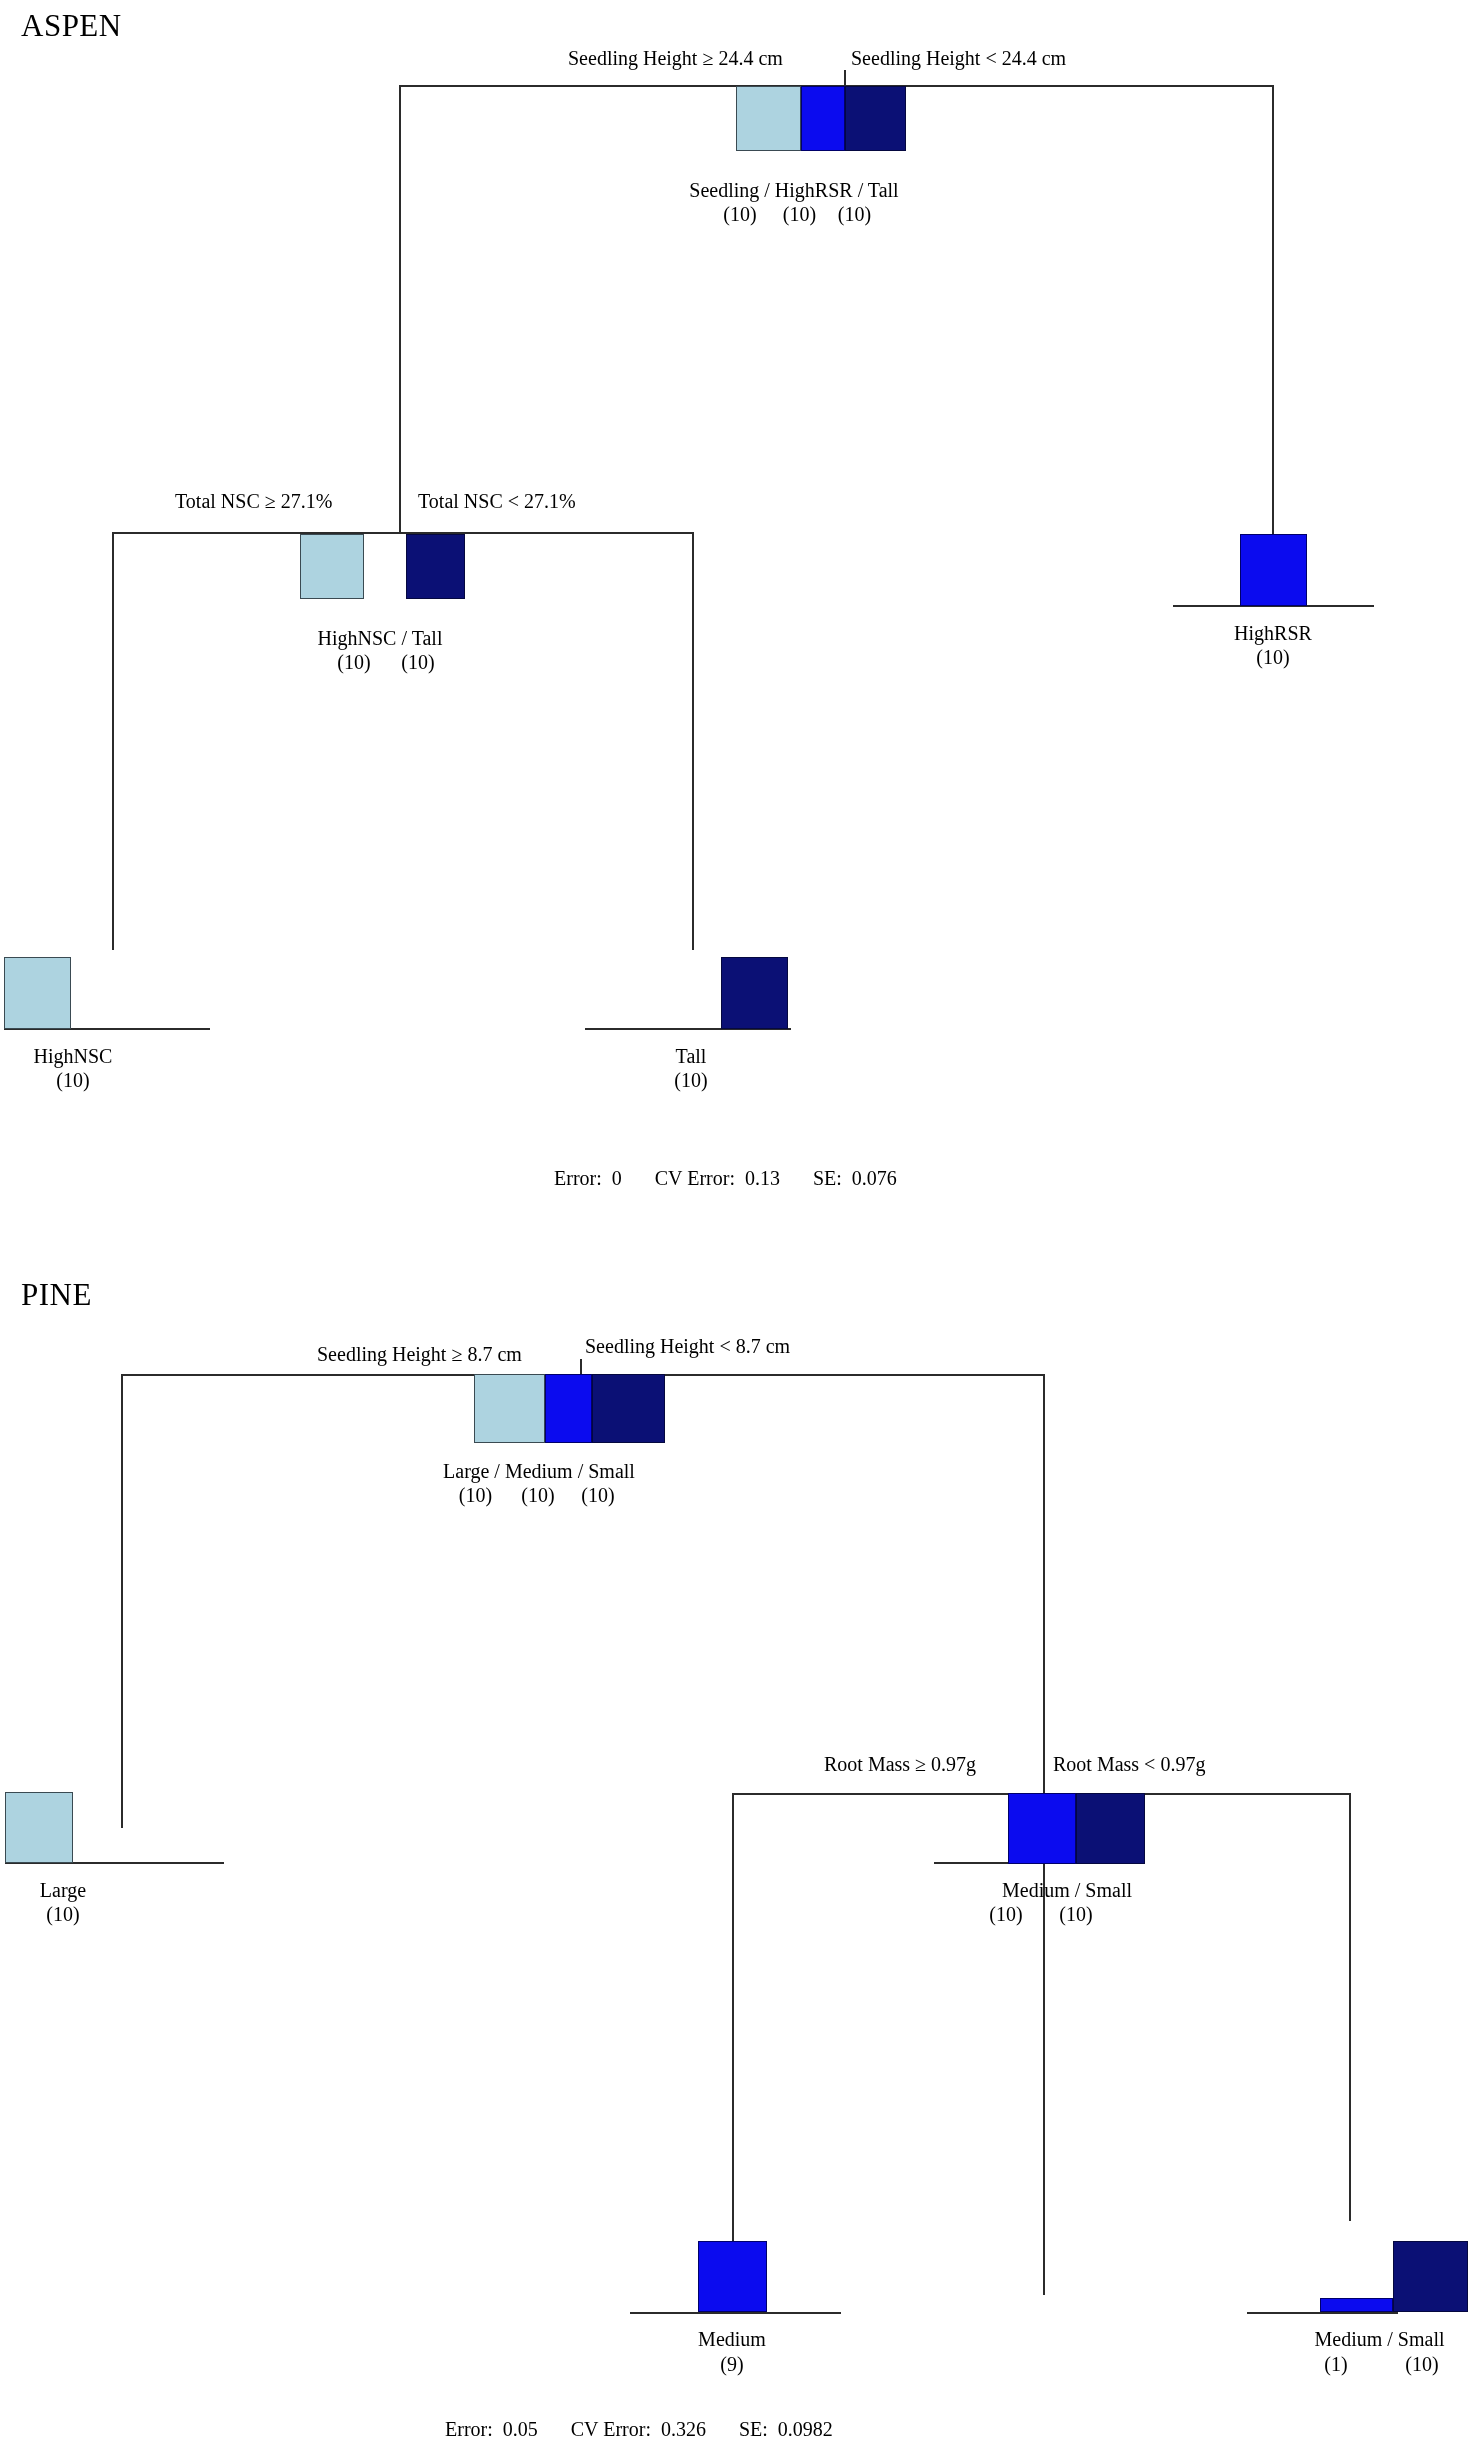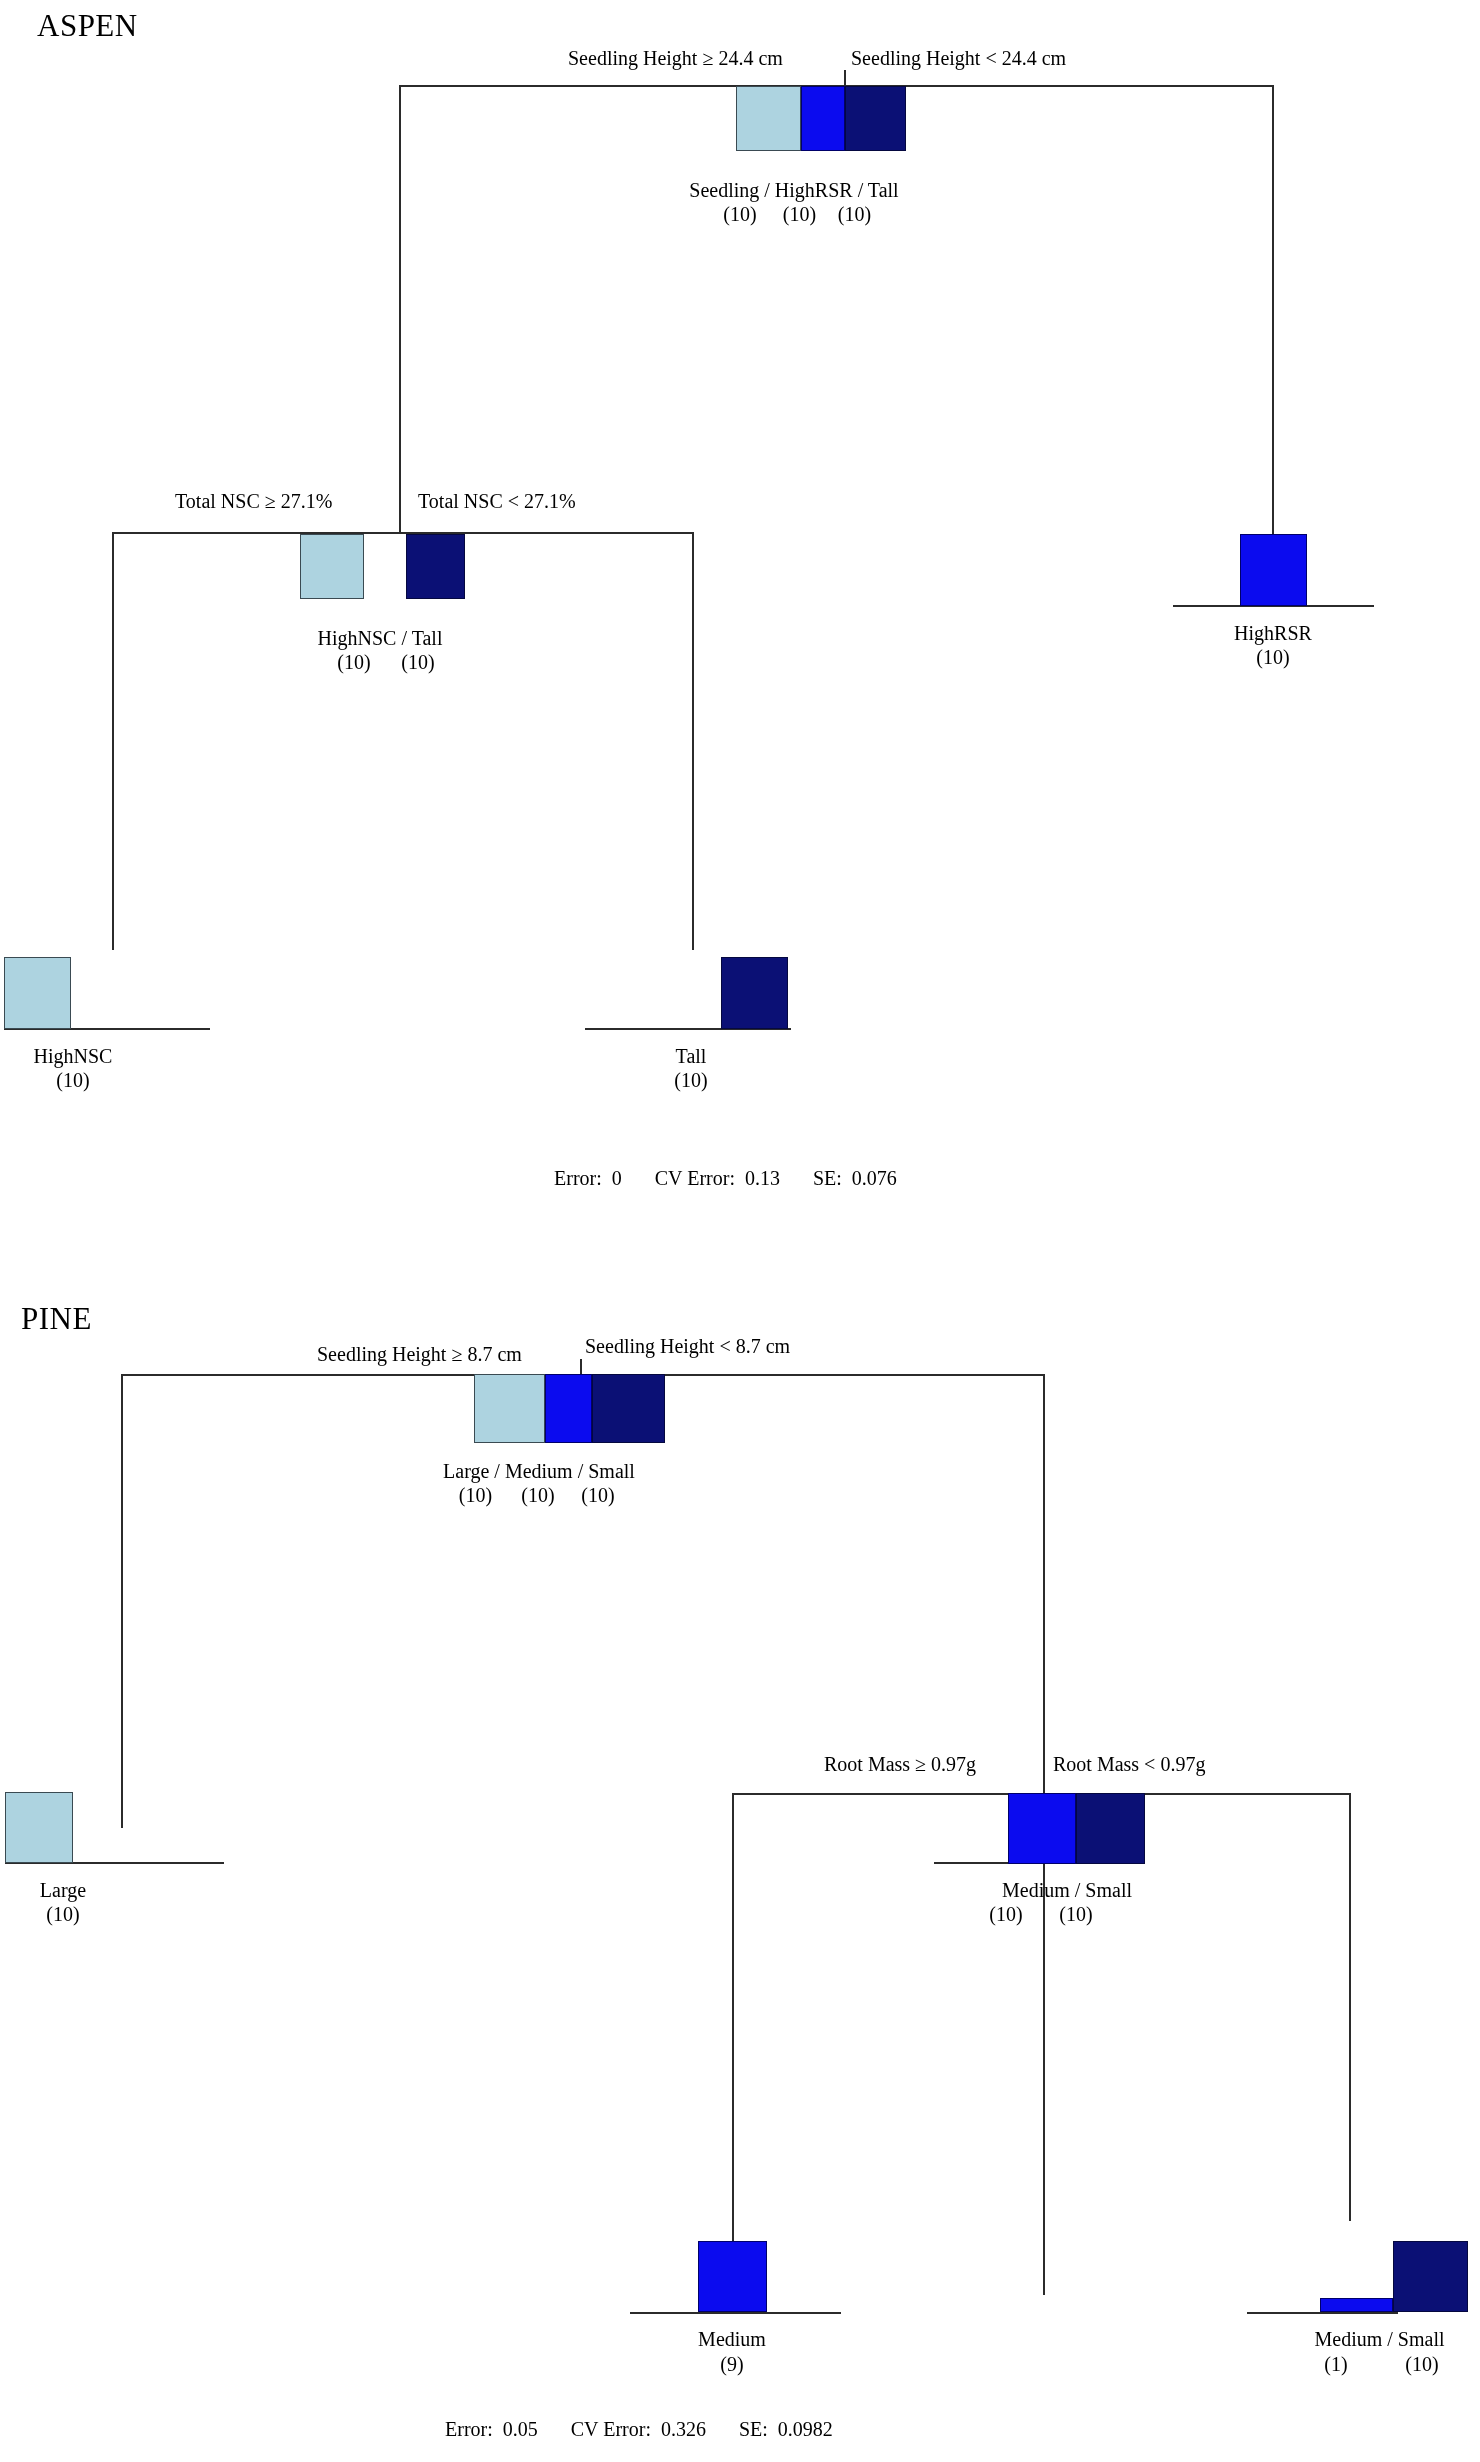--- a/index.html
+++ b/index.html
@@ -69,21 +69,21 @@
     white-space:nowrap;
     line-height:1;
   }
   .stats .gap{display:inline-block;width:23px;}
 </style>
 </head>
 <body>
 
 <div class="canvas">
 
-  <div class="tree-title" style="left:21px;top:10px;margin-left:16px;">ASPEN</div>
+  <div class="tree-title" style="left:21px;top:10px;">ASPEN</div>
 
   <div class="split-label" style="left:568px;top:48px;">Seedling Height ≥ 24.4 cm</div>
   <div class="split-label" style="left:851px;top:48px;">Seedling Height &lt; 24.4 cm</div>
 
   <div class="vline" style="left:844px;top:70px;height:15px;"></div>
 
   <div class="hline" style="left:399px;top:85px;width:874px;"></div>
   <div class="vline" style="left:399px;top:85px;height:448px;"></div>
   <div class="vline" style="left:1272px;top:85px;height:453px;"></div>
 
@@ -158,21 +158,21 @@
     <span>Error:</span>
     <span>&nbsp;</span><span>0</span>
     <span class="gap"></span>
     <span>CV Error:</span>
     <span>&nbsp;</span><span>0.13</span>
     <span class="gap"></span>
     <span>SE:</span>
     <span>&nbsp;</span><span>0.076</span>
   </div>
 
-  <div class="tree-title" style="left:21px;top:1279px;margin-top:24px;">PINE</div>
+  <div class="tree-title" style="left:21px;top:1279px;">PINE</div>
 
   <div class="split-label" style="left:317px;top:1336px;margin-top:8px;">Seedling Height ≥ 8.7 cm</div>
   <div class="split-label" style="left:585px;top:1336px;">Seedling Height &lt; 8.7 cm</div>
 
   <div class="vline" style="left:580px;top:1359px;height:16px;"></div>
 
   <div class="hline" style="left:121px;top:1374px;width:924px;"></div>
   <div class="vline" style="left:121px;top:1374px;height:454px;"></div>
   <div class="vline" style="left:1043px;top:1374px;height:921px;"></div>
 

